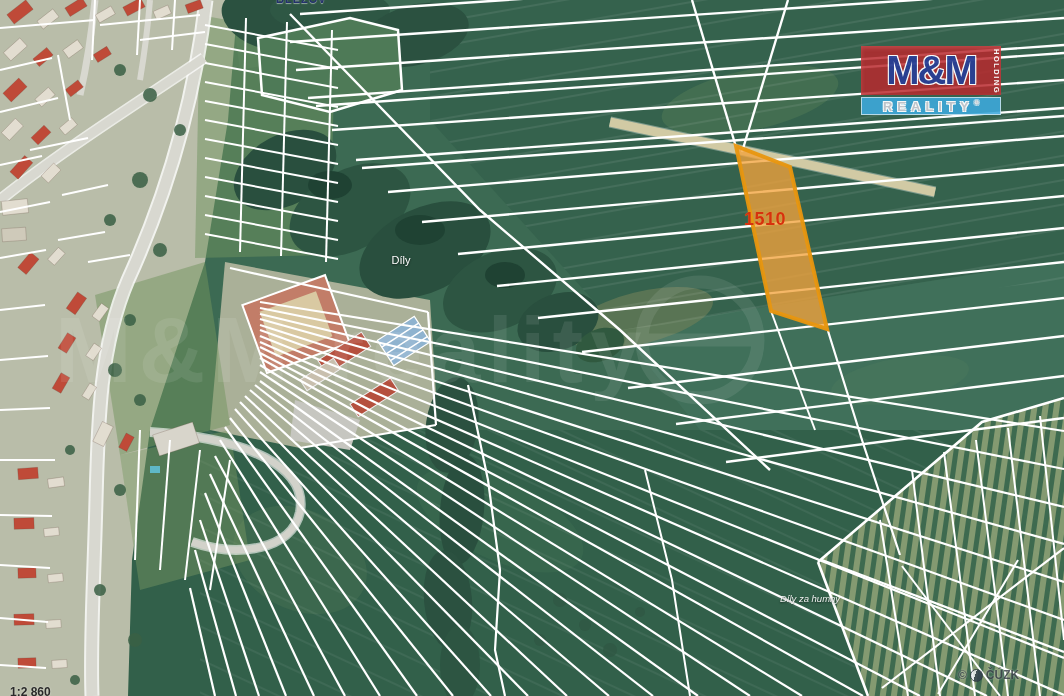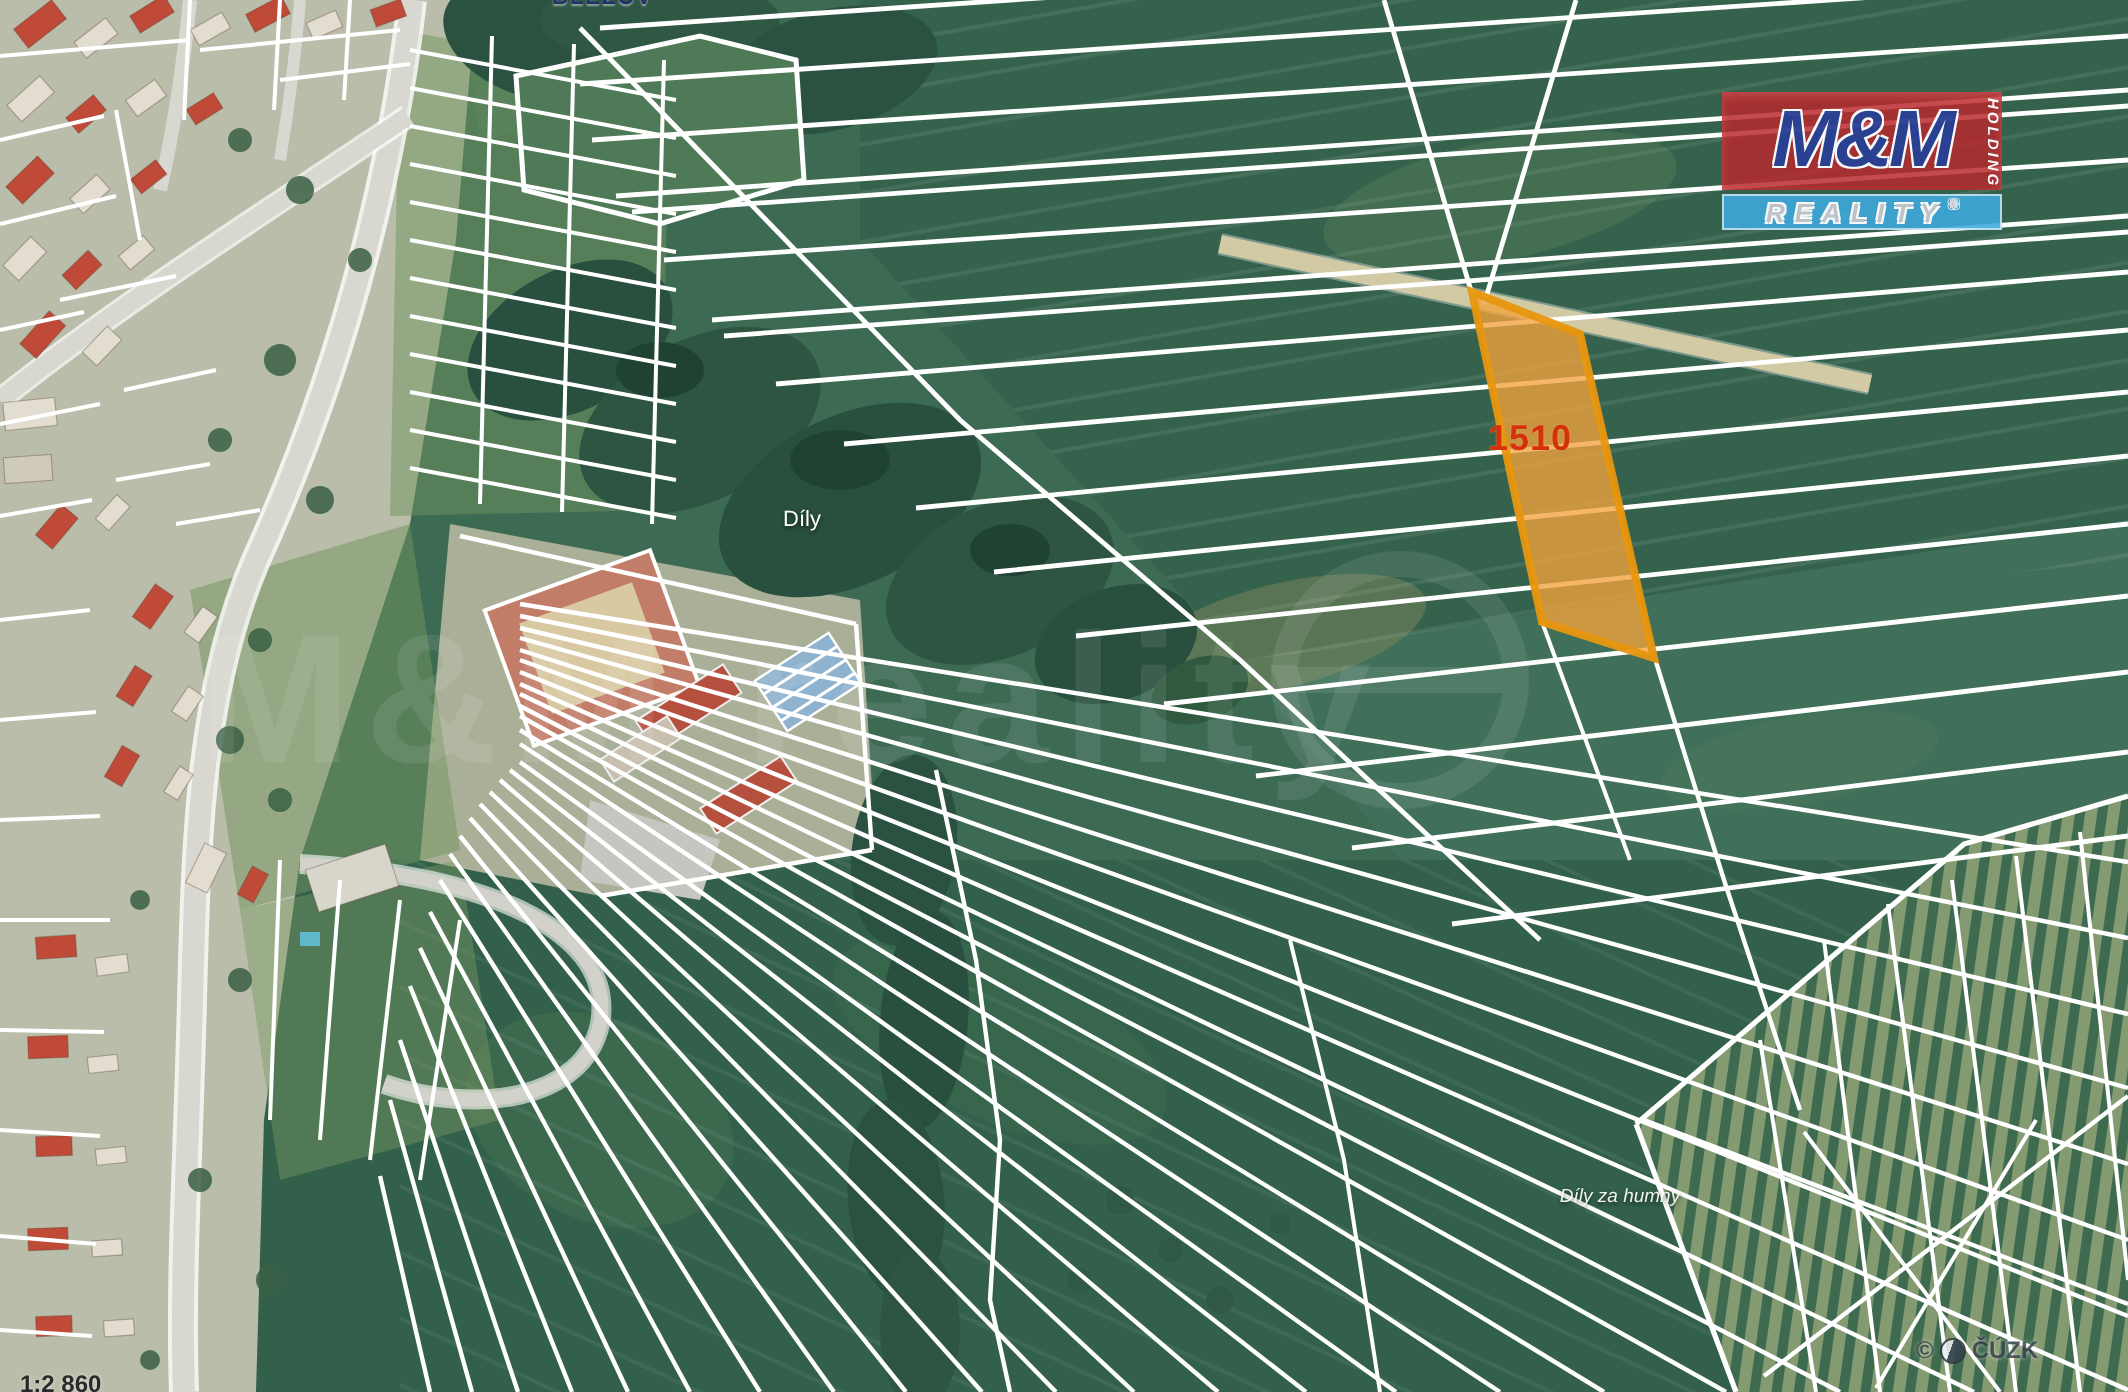--- a/index.html
+++ b/index.html
@@ -25,45 +25,43 @@
   .lbl-place{
     left:276px;top:-7px;width:80px;font-size:11px;font-weight:bold;
     color:#24306e;text-shadow:0 1px 1px rgba(255,255,255,.5);letter-spacing:1px;
   }
   .lbl-scale{
     left:10px;top:685px;font-size:12px;font-weight:bold;color:#2a2a2a;
     text-shadow:0 0 2px rgba(255,255,255,.6);
   }
   .watermark{
     left:55px;top:298px;width:820px;font-size:92px;font-weight:bold;
-    color:rgba(255,255,255,.09);letter-spacing:7px;white-space:nowrap;margin-left:44px;
+    color:rgba(255,255,255,.09);letter-spacing:7px;white-space:nowrap;
   }
   
   .logo{left:861px;top:46px;width:140px;opacity:.96;}
   .logo-red{
     position:relative;height:49px;background:rgba(186,41,46,.88);
     display:flex;align-items:center;justify-content:center;
     box-shadow:inset 0 2px 4px rgba(255,120,120,.35);
-    font-style:italic;
   }
   .logo-mm{
     font-size:40px;font-weight:bold;color:#2a3f94;letter-spacing:-2px;line-height:49px;
     text-shadow:-1px -1px 0 #fff,1px -1px 0 #fff,-1px 1px 0 #fff,1px 1px 0 #fff;
   }
   .logo-holding{
     position:absolute;right:0px;top:3px;writing-mode:vertical-rl;
     font-size:7.5px;font-weight:bold;color:#fff;letter-spacing:1.5px;
   }
   .logo-bar{
     height:16px;margin-top:2px;background:rgba(62,169,220,.92);
     border:1px solid rgba(255,255,255,.65);
     display:flex;align-items:center;justify-content:center;
     font-size:13px;font-weight:bold;letter-spacing:5px;color:#c3c7cf;
     text-shadow:-1px -1px 0 #fff,1px -1px 0 #fff,-1px 1px 0 #fff,1px 1px 0 #fff;
-    font-style:italic;
   }
   .logo-bar .reg{font-size:6px;letter-spacing:0;margin-left:1px;align-self:flex-start;margin-top:2px;}
   
   .attribution{
     left:958px;top:668px;display:flex;align-items:center;gap:3px;
     font-size:12px;font-weight:bold;color:#3d444b;
     text-shadow:0 0 2px rgba(255,255,255,.75);opacity:.85;
   }
   .cuzk-icon{
     display:inline-block;width:13px;height:13px;border-radius:50%;

